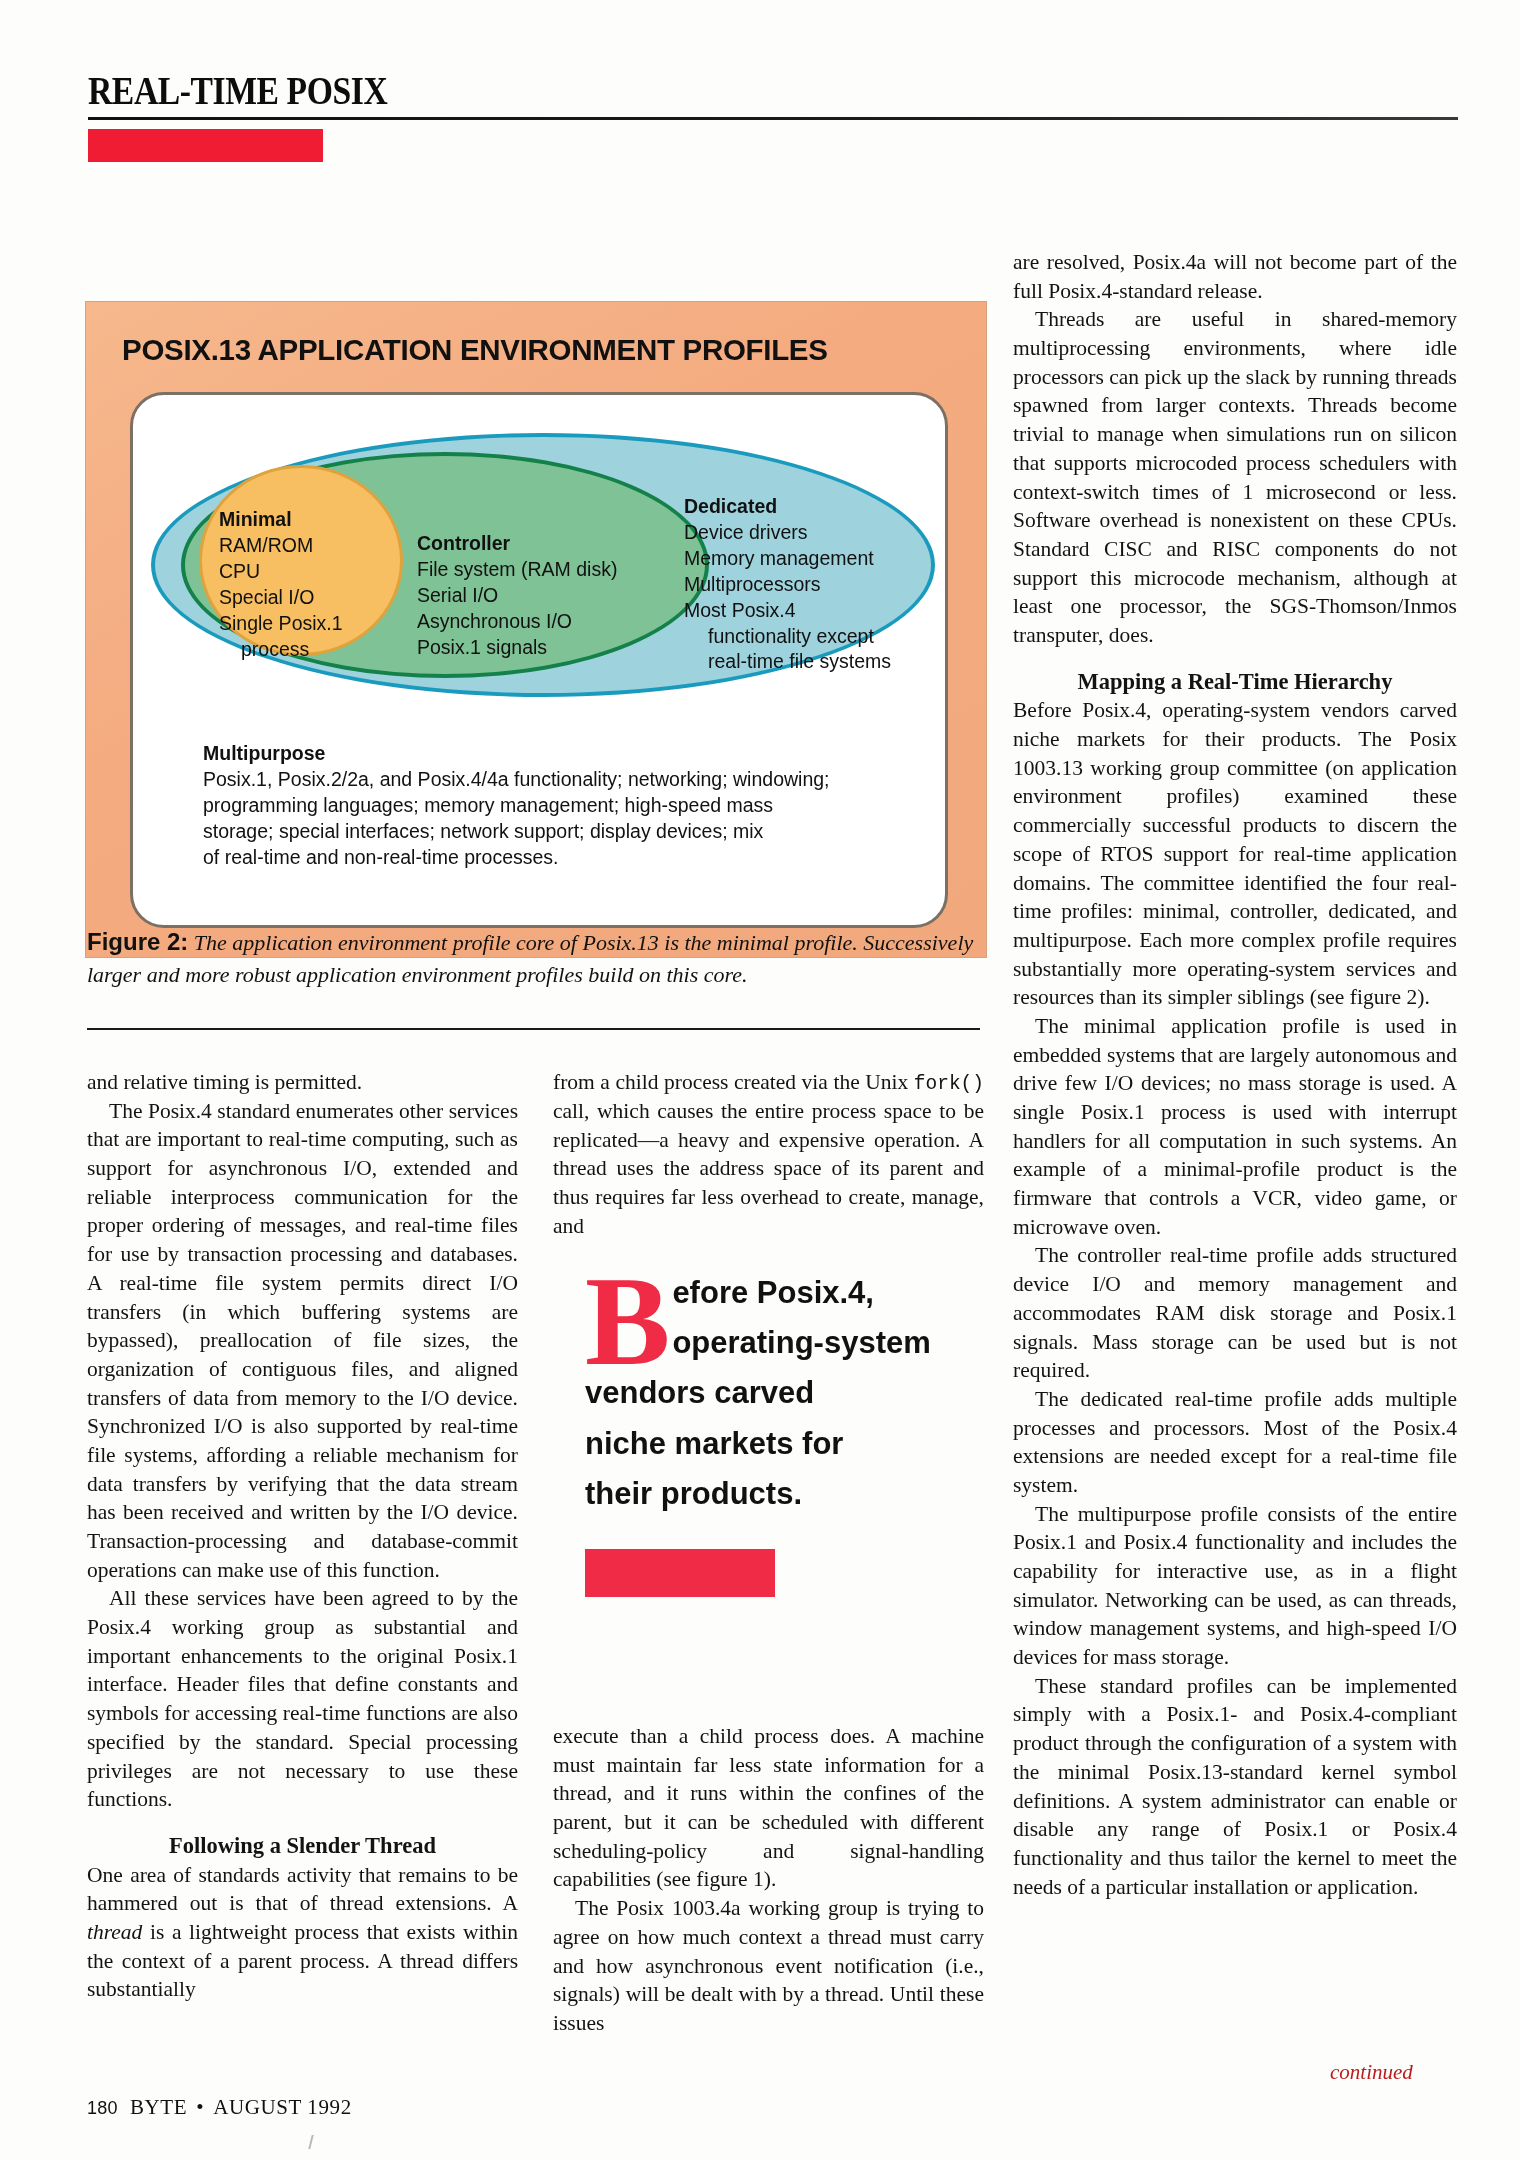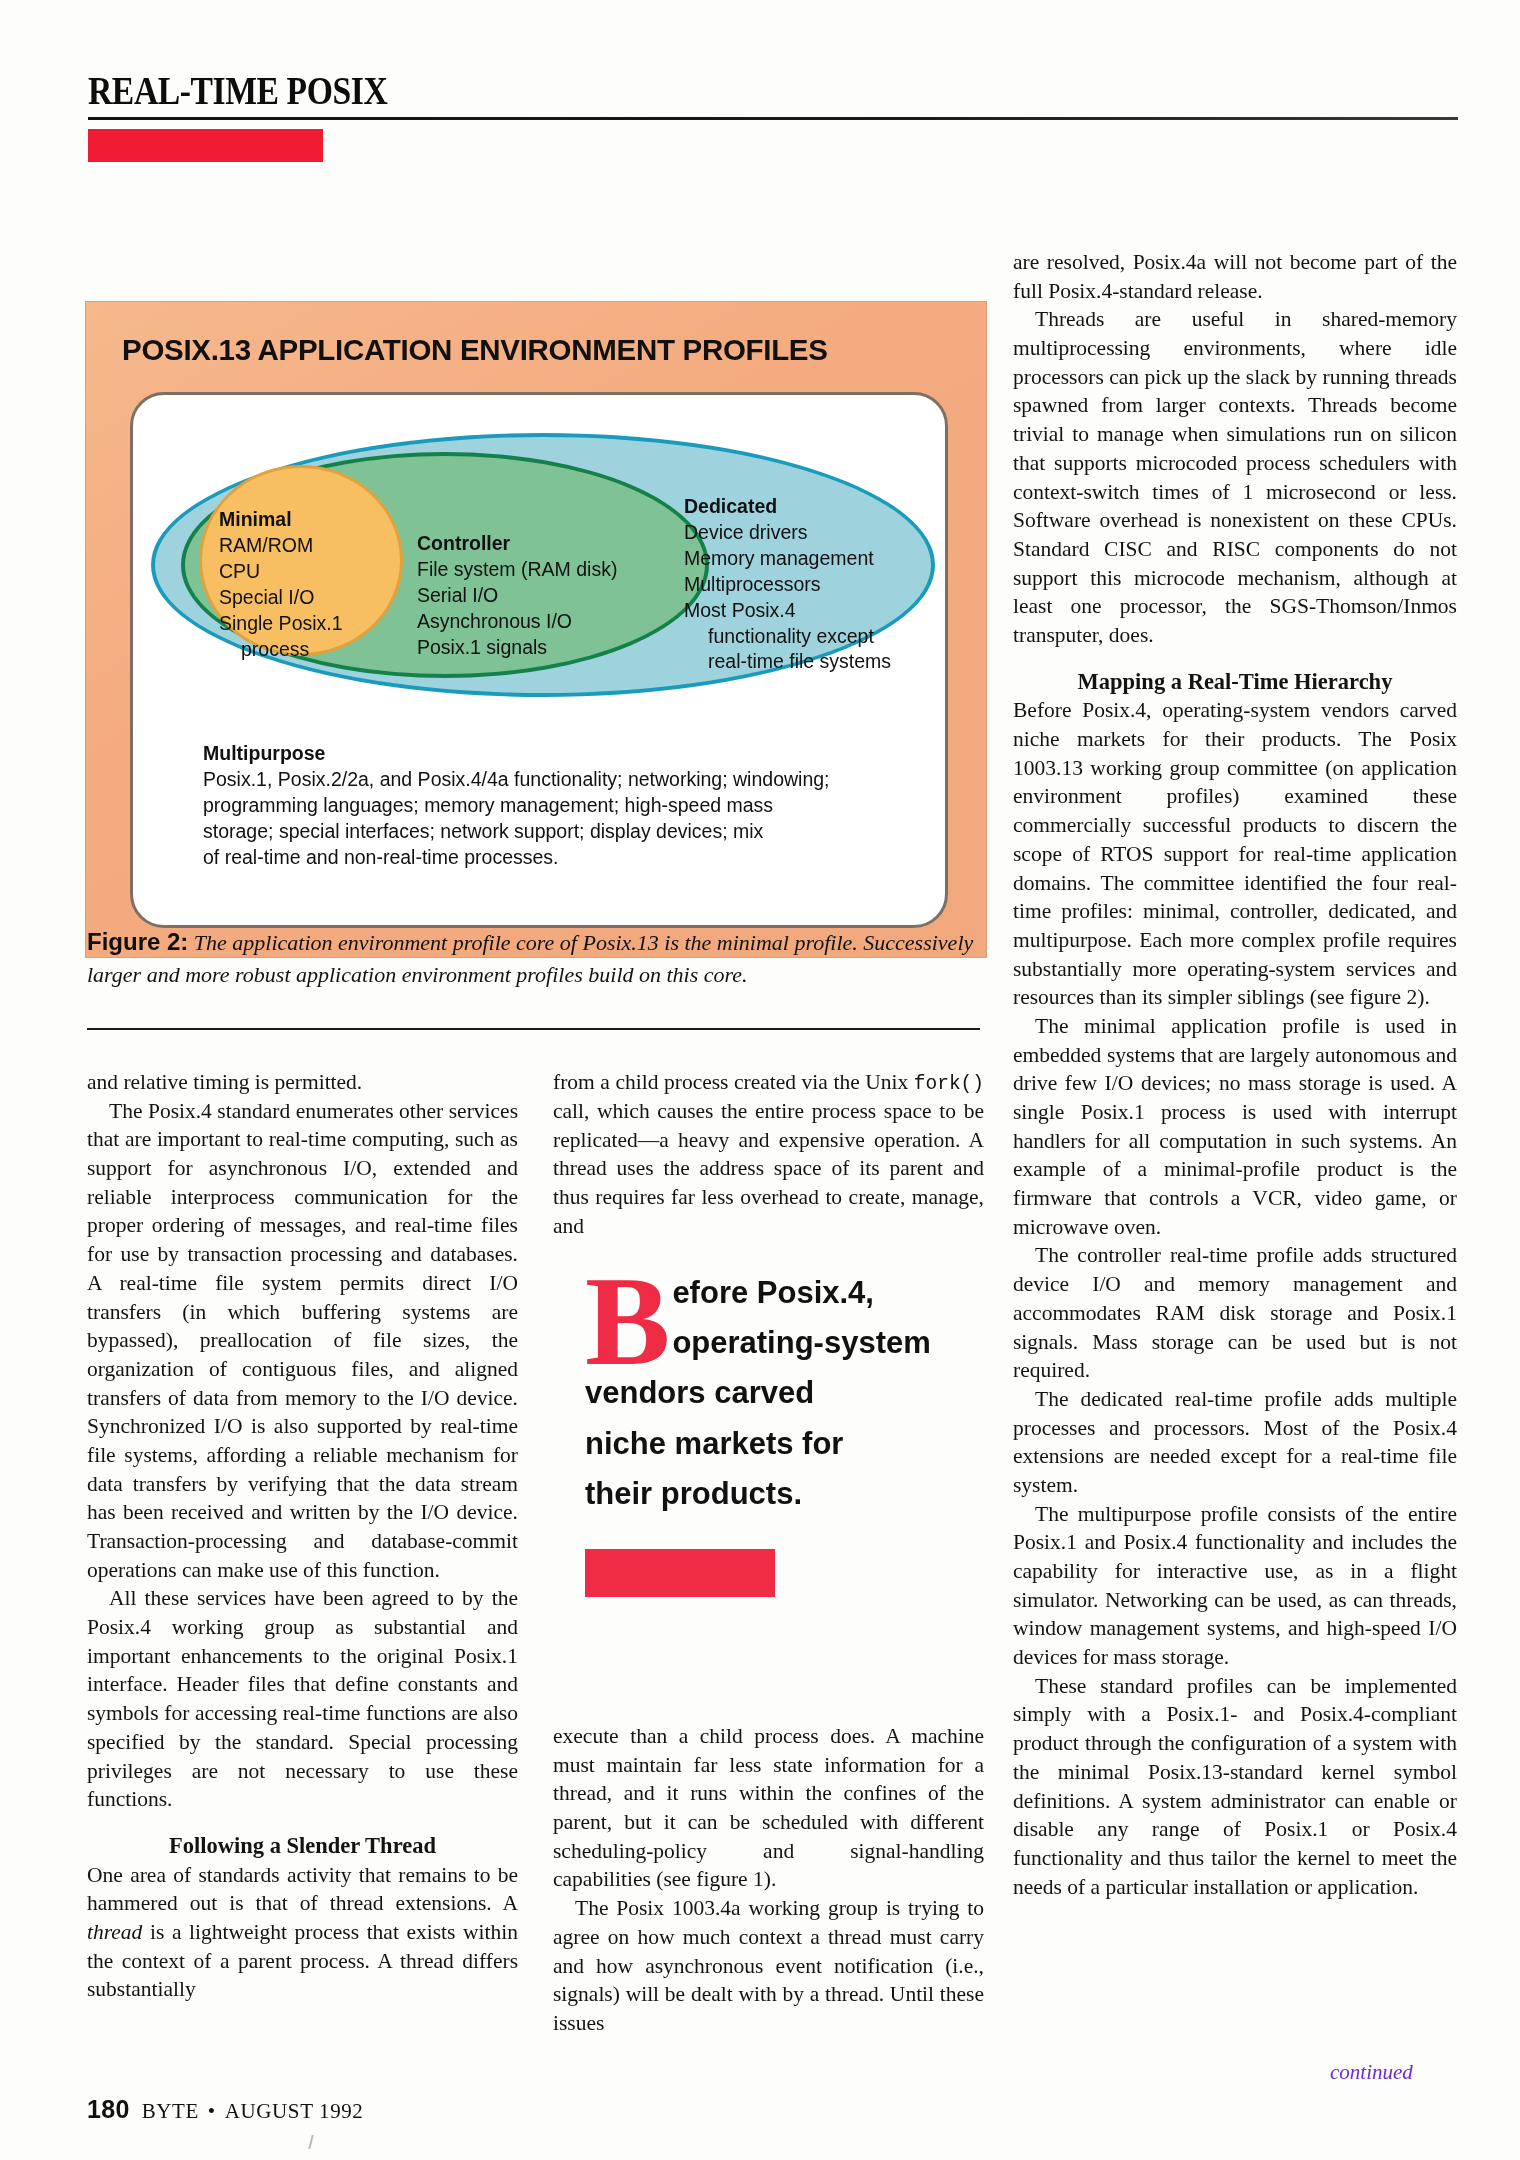--- a/index.html
+++ b/index.html
@@ -229,36 +229,36 @@
 
   
   #footer {
     position: absolute;
     left: 87px; top: 2095px;
     font-family: "Liberation Sans", sans-serif;
     font-size: 21px;
     color: #111111;
   }
   #footer .pg {
-    font-weight: bold;
-    font-size: 25px;
+    font-weight: normal;
+    font-size: 18px;
     letter-spacing: 0.3px;
   }
   #footer .rest {
     font-family: "Liberation Serif", serif;
     font-size: 21px;
     letter-spacing: 0.6px;
   }
   #continued {
     position: absolute;
     left: 1330px; top: 2060px;
     font-family: "Liberation Serif", serif;
     font-style: italic;
     font-size: 21px;
-    color: #6d28d9;
+    color: #b91c1c;
   }
   #spine-mark {
     position: absolute;
     left: 310px; top: 2135px;
     width: 2px; height: 14px;
     background: #b9b9b9;
     transform: skewX(-14deg);
   }
 </style>
 </head>

